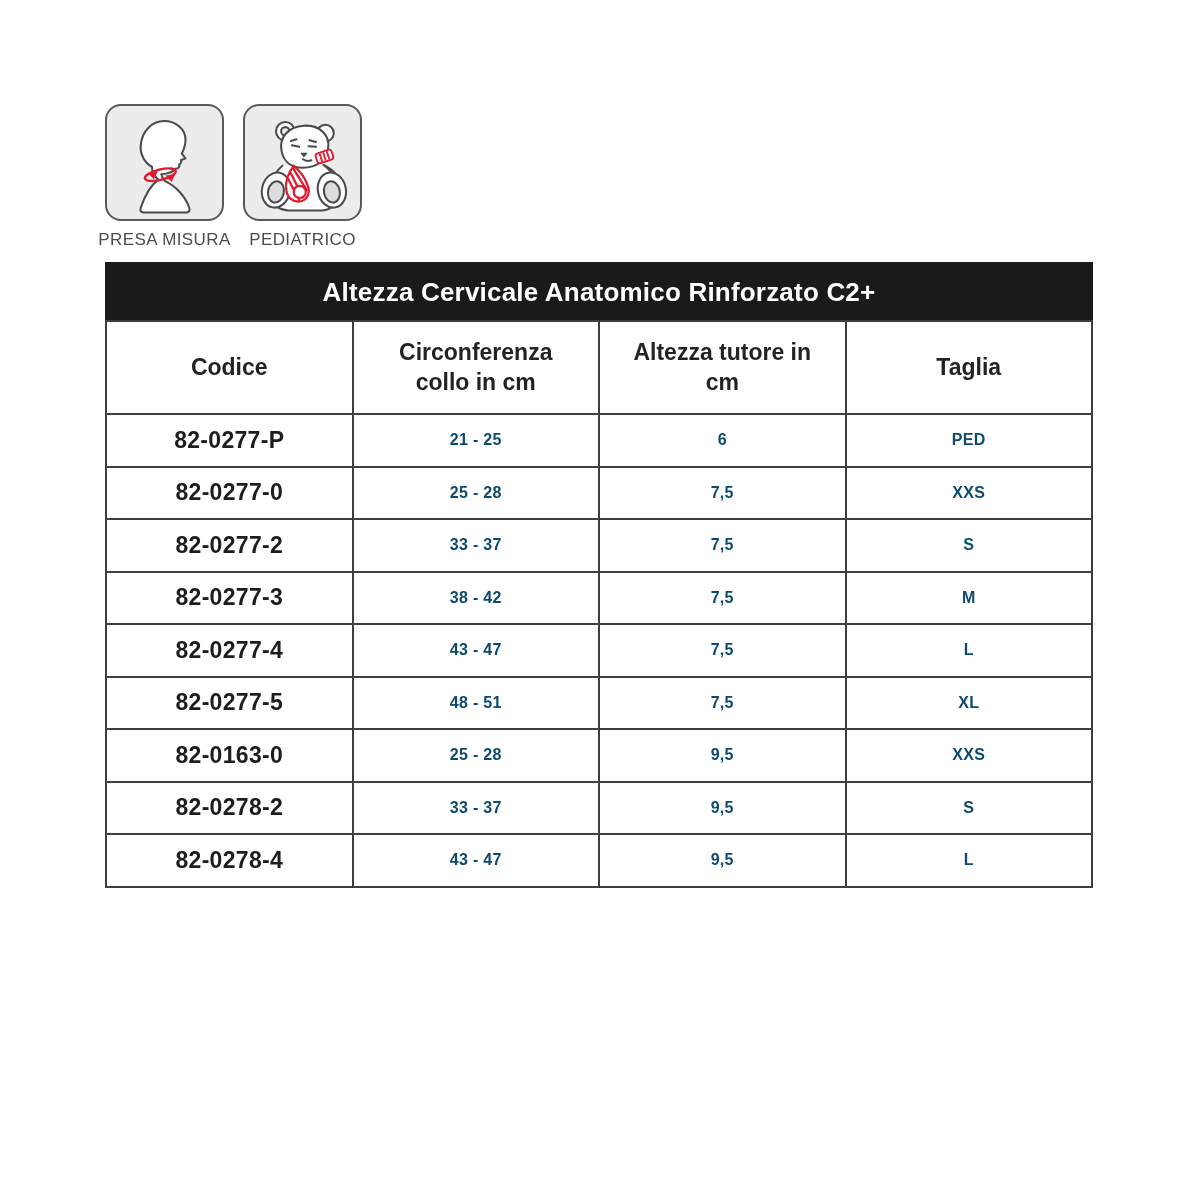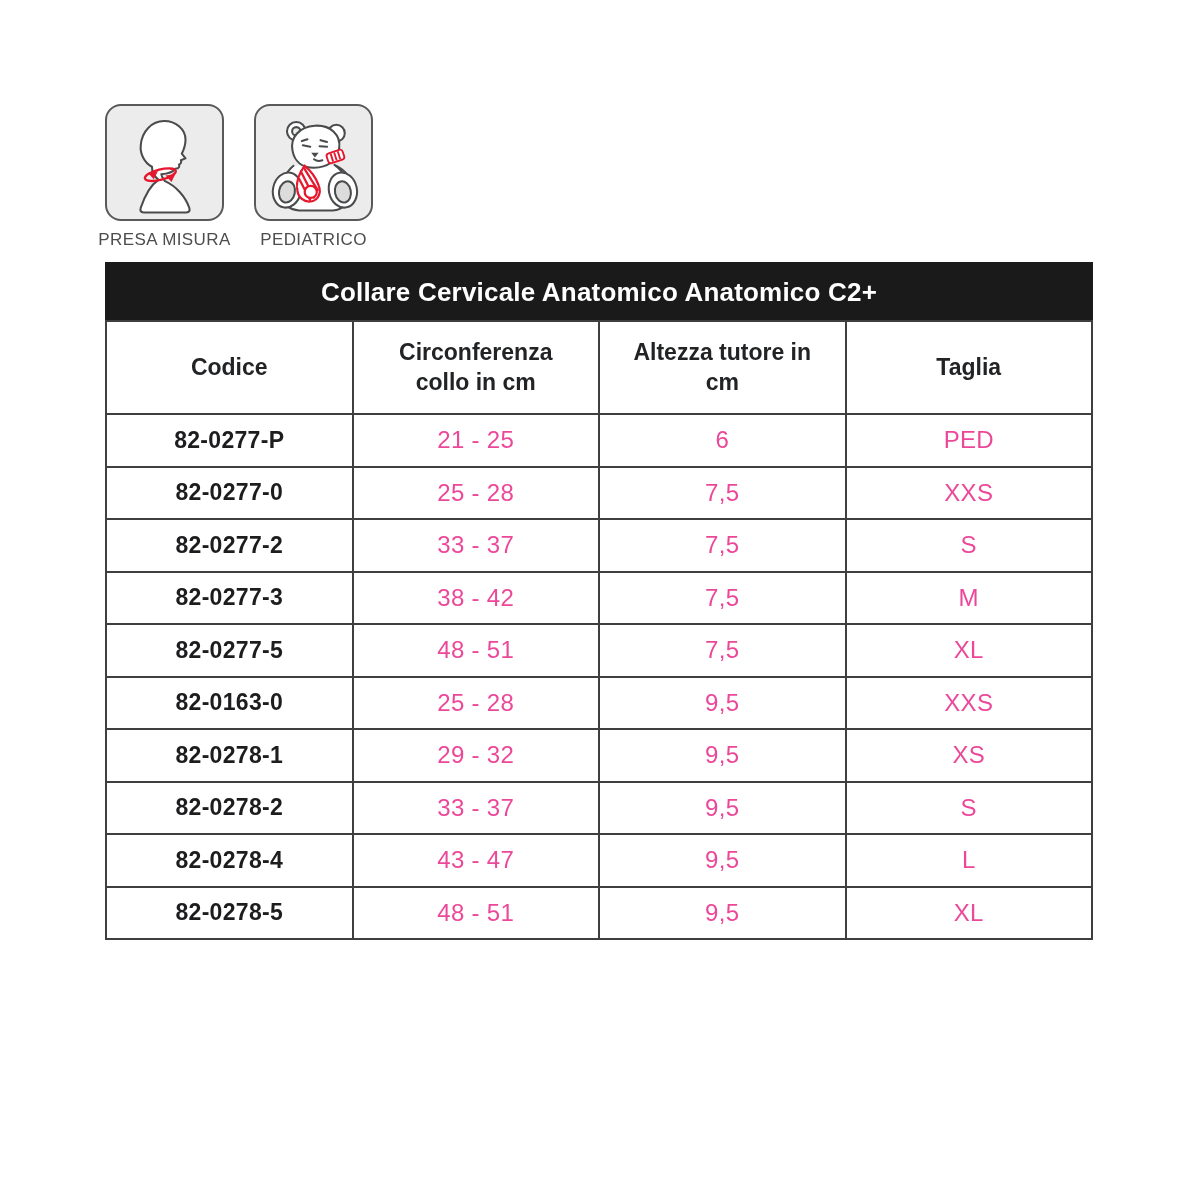--- a/index.html
+++ b/index.html
@@ -8,21 +8,21 @@
     background: #ffffff;
     font-family: "Liberation Sans", sans-serif;
     position: relative;
     overflow: hidden;
   }
   .page { position: absolute; inset: 0; }
 
   
   .badges-row {
     position: absolute; left: 105px; top: 104px;
-    display: flex; gap: 30px; align-items: flex-start;
+    display: flex; gap: 19px; align-items: flex-start;
   }
   .badge { display: flex; flex-direction: column; align-items: center; width: 119px; }
   .tile {
     width: 119px; height: 117px; box-sizing: border-box;
     background: #ececec;
     border: 2.5px solid #58595b;
     border-radius: 16px;
     display: flex; align-items: center; justify-content: center;
     overflow: hidden;
   }
@@ -62,21 +62,21 @@
     background: #ffffff;
     padding: 0 18px;
   }
   .size-table td { height: 50.5px; background: #ffffff; }
   .size-table td.code-cell {
     font-weight: 700; font-size: 23px; color: #1d1d1f;
     letter-spacing: 0.3px;
     margin-top: 18px;
   }
   .size-table td.value-cell {
-    font-weight: 400; font-size: 24px; color: #ec4899;
+    font-weight: 700; font-size: 16px; color: #0c4a6e;
     letter-spacing: 0.3px;
   }
 </style>
 </head>
 <body>
 
 <div class="page">
 
   <div class="badges-row">
 
@@ -161,21 +161,21 @@
         </svg>
       </div>
       <div class="badge-label">PEDIATRICO</div>
     </div>
 
   </div>
 
   <table class="size-table">
     <thead>
       <tr>
-        <th colspan="4" class="title-cell">Collare Cervicale Anatomico Anatomico C2+</th>
+        <th colspan="4" class="title-cell">Altezza Cervicale Anatomico Rinforzato C2+</th>
       </tr>
       <tr>
         <th class="col-header">Codice</th>
         <th class="col-header">Circonferenza collo in cm</th>
         <th class="col-header">Altezza tutore in cm</th>
         <th class="col-header">Taglia</th>
       </tr>
     </thead>
     <tbody>
         <tr>
@@ -196,51 +196,45 @@
           <td class="value-cell">7,5</td>
           <td class="value-cell">S</td>
         </tr>
         <tr>
           <td class="code-cell">82-0277-3</td>
           <td class="value-cell">38 - 42</td>
           <td class="value-cell">7,5</td>
           <td class="value-cell">M</td>
         </tr>
         <tr>
+          <td class="code-cell">82-0277-4</td>
+          <td class="value-cell">43 - 47</td>
+          <td class="value-cell">7,5</td>
+          <td class="value-cell">L</td>
+        </tr>
+        <tr>
           <td class="code-cell">82-0277-5</td>
           <td class="value-cell">48 - 51</td>
           <td class="value-cell">7,5</td>
           <td class="value-cell">XL</td>
         </tr>
         <tr>
           <td class="code-cell">82-0163-0</td>
           <td class="value-cell">25 - 28</td>
           <td class="value-cell">9,5</td>
           <td class="value-cell">XXS</td>
         </tr>
         <tr>
-          <td class="code-cell">82-0278-1</td>
-          <td class="value-cell">29 - 32</td>
-          <td class="value-cell">9,5</td>
-          <td class="value-cell">XS</td>
-        </tr>
-        <tr>
           <td class="code-cell">82-0278-2</td>
           <td class="value-cell">33 - 37</td>
           <td class="value-cell">9,5</td>
           <td class="value-cell">S</td>
         </tr>
         <tr>
           <td class="code-cell">82-0278-4</td>
           <td class="value-cell">43 - 47</td>
           <td class="value-cell">9,5</td>
           <td class="value-cell">L</td>
         </tr>
-        <tr>
-          <td class="code-cell">82-0278-5</td>
-          <td class="value-cell">48 - 51</td>
-          <td class="value-cell">9,5</td>
-          <td class="value-cell">XL</td>
-        </tr>
       </tbody>
   </table>
 
 </div>
 
 </body></html>

